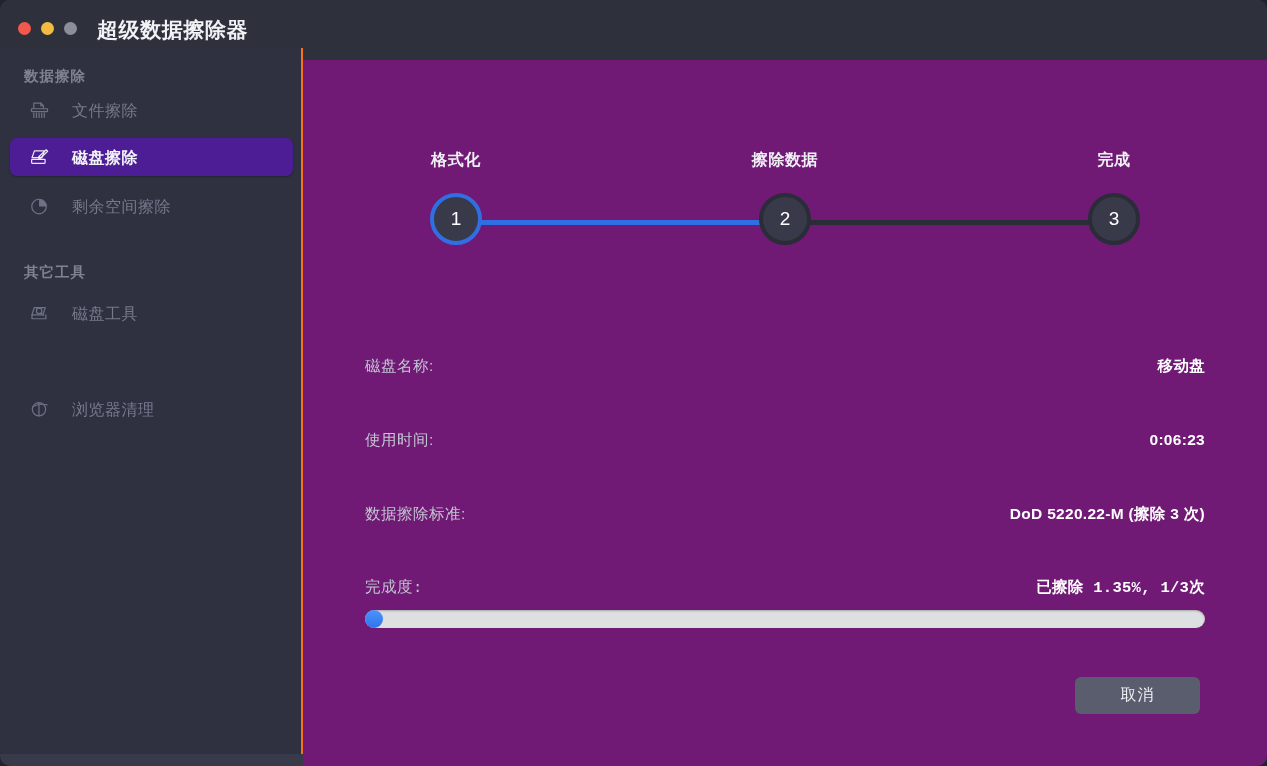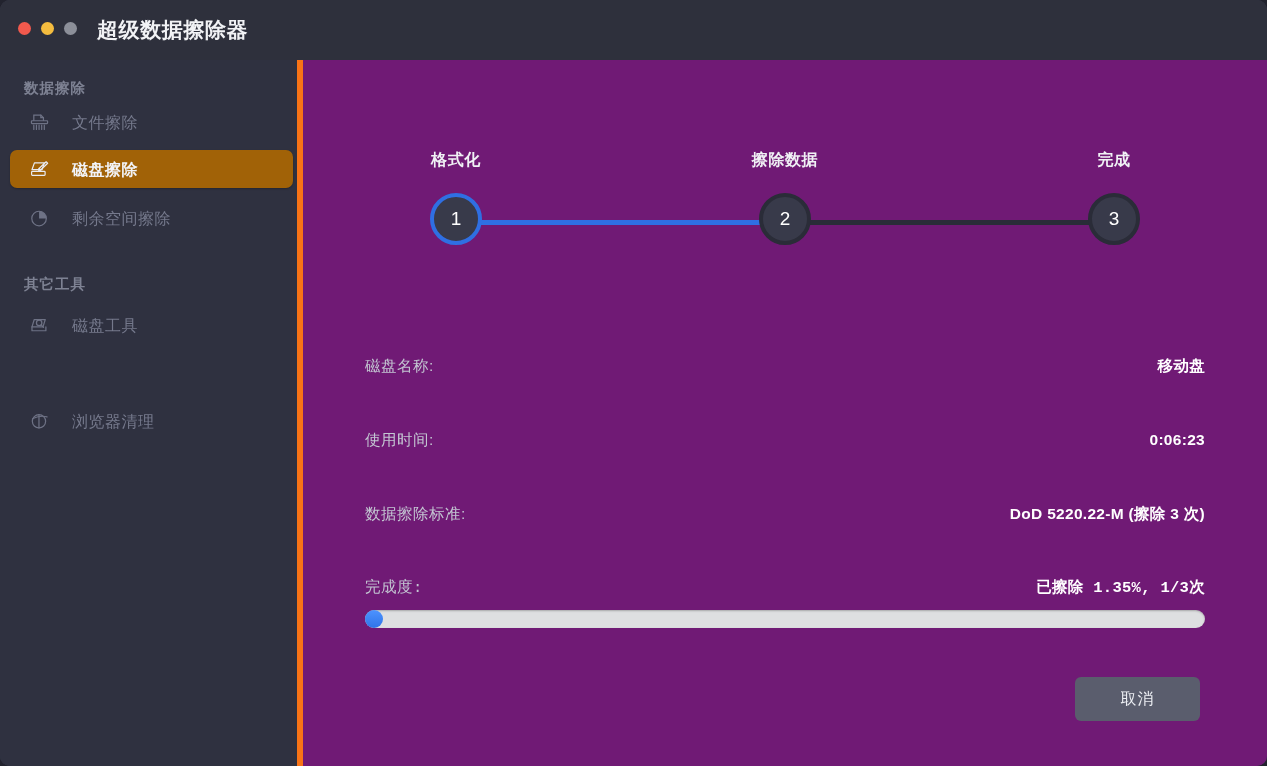--- a/index.html
+++ b/index.html
@@ -46,45 +46,45 @@
     top: 16px;
     font-size: 21px;
     font-weight: bold;
     color: #f2f3f6;
     letter-spacing: 0.6px;
   }
 
   
   #sidebar {
     position: absolute;
-    left: 0; top: 60px;
+    left: 0; top: 48px;
     width: 303px;
     height: 706px;
     background: #2f3140;
-    border-right: 6px solid #f97316;
+    border-right: 2px solid #f97316;
     box-sizing: border-box;
   }
   .group-title {
     position: absolute;
     left: 24px;
     font-size: 14.5px;
     color: #7e8293;
     font-weight: bold;
     letter-spacing: 1px;
   }
   .nav-item {
     position: absolute;
     left: 10px;
     width: 283px;
     height: 38px;
     border-radius: 7px;
     box-sizing: border-box;
   }
   .nav-item.selected {
-    background: #a16207;
+    background: #4c1d95;
     box-shadow: 0 1px 2px rgba(0,0,0,0.25);
   }
   .nav-icon {
     position: absolute;
     left: 19px;
     top: 9px;
     width: 21px;
     height: 21px;
   }
   .nav-label {
@@ -193,21 +193,21 @@
     background: linear-gradient(#4d93ff, #2f74e8);
     border-radius: 9px;
   }
 
   
   #cancel-button {
     position: absolute;
     left: 772px;
     top: 617px;
     width: 125px;
-    height: 44px;
+    height: 37px;
     background: #5a5d6d;
     border: none;
     border-radius: 6px;
     color: #eceef3;
     font-family: "Liberation Sans", "DejaVu Sans", sans-serif;
     font-size: 16px;
     letter-spacing: 1px;
     cursor: pointer;
   }
 </style>

